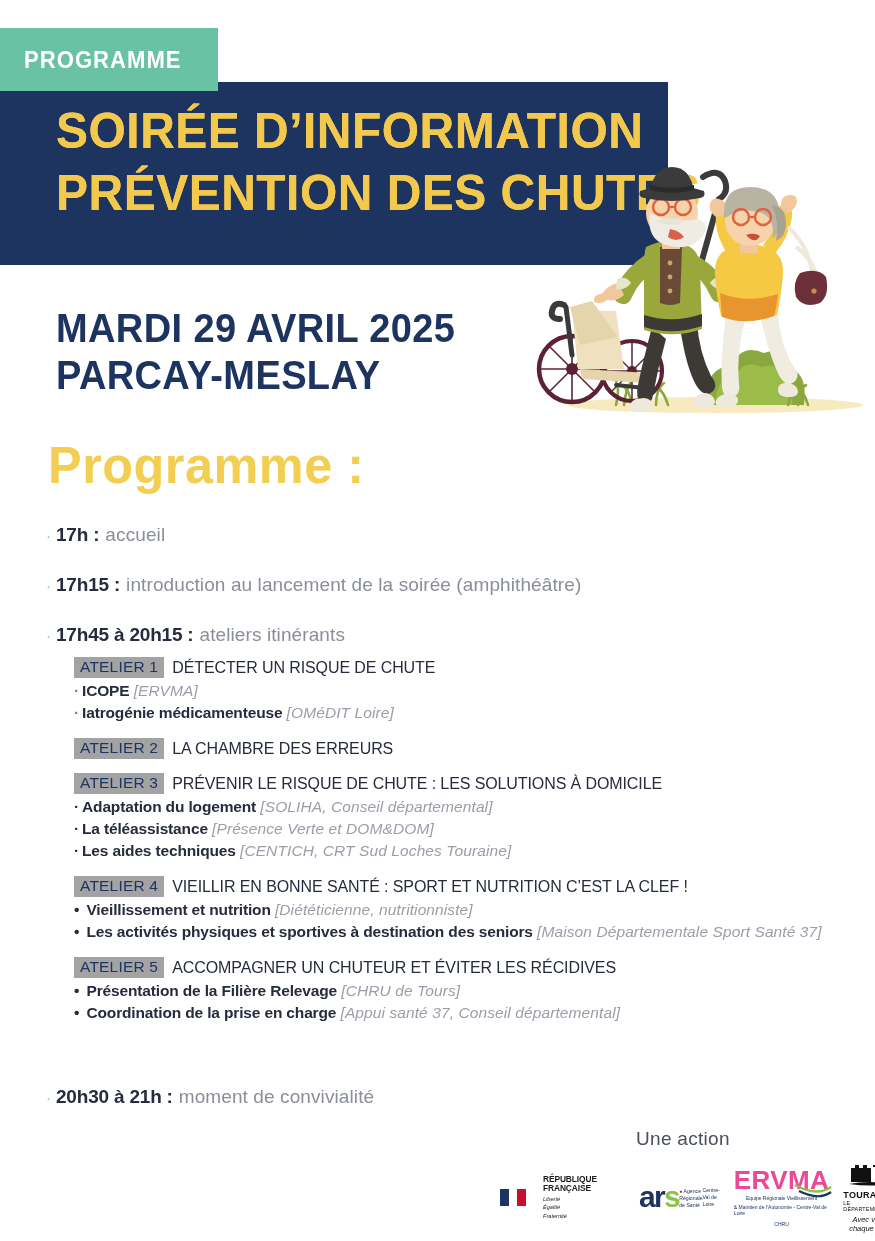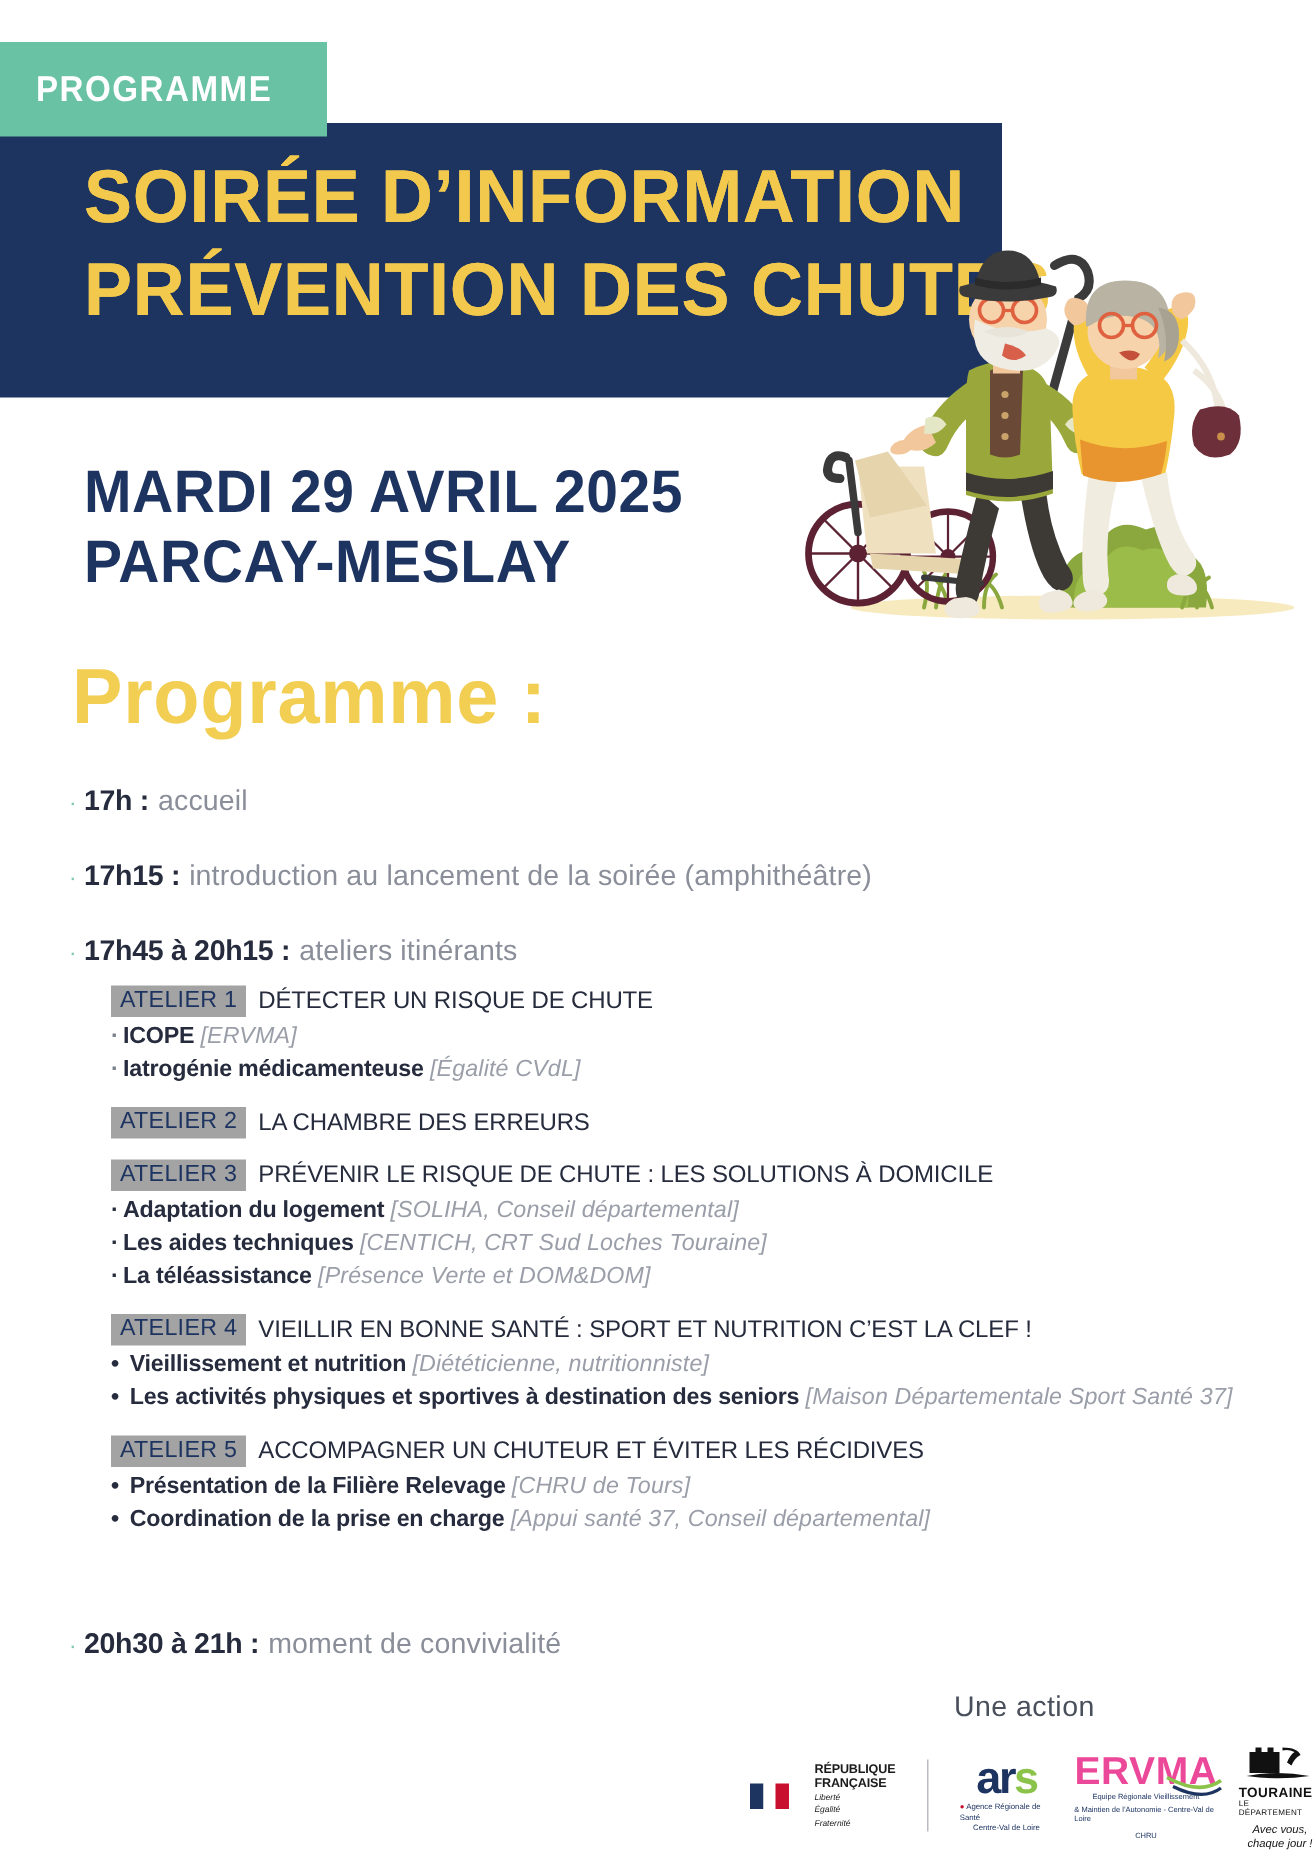--- a/index.html
+++ b/index.html
@@ -239,21 +239,21 @@
     font-weight: 400;
     font-size: 5.6px;
     line-height: 6.6px;
     margin-top: 2px;
   }
   .logo-divider {
     width: 1px; height: 48px;
     background: #b9bcc4;
     margin: 0 7px;
   }
-  .ars-wrap { display: flex; flex-direction: column; justify-content: center; }
+  .ars-wrap { display: flex; flex-direction: row; justify-content: center; }
   .ars-mark {
     color: #1d3461;
     font-weight: 700;
     font-size: 30px;
     line-height: 28px;
     letter-spacing: -1.6px;
   }
   .ars-mark .s { color: #8bc34a; }
   .ars-sub1 {
     color: #1d3461;
@@ -496,44 +496,44 @@
 
   <div class="atelier">
     <div class="atelier-head">
       <span class="atelier-tag">ATELIER 1</span>
       <span class="atelier-title">DÉTECTER UN RISQUE DE CHUTE</span>
     </div>
     <div class="atelier-item">
       <span class="dot">·</span><span>ICOPE</span> <span class="src">[ERVMA]</span>
     </div>
     <div class="atelier-item">
-      <span class="dot">·</span><span>Iatrogénie médicamenteuse</span> <span class="src">[Égalité CVdL]</span>
+      <span class="dot">·</span><span>Iatrogénie médicamenteuse</span> <span class="src">[OMéDIT Loire]</span>
     </div>
   </div>
 
   <div class="atelier">
     <div class="atelier-head">
       <span class="atelier-tag">ATELIER 2</span>
       <span class="atelier-title">LA CHAMBRE DES ERREURS</span>
     </div>
   </div>
 
   <div class="atelier">
     <div class="atelier-head">
       <span class="atelier-tag">ATELIER 3</span>
       <span class="atelier-title">PRÉVENIR LE RISQUE DE CHUTE : LES SOLUTIONS À DOMICILE</span>
     </div>
     <div class="atelier-item">
       <span class="dot big">·</span><span>Adaptation du logement</span> <span class="src">[SOLIHA, Conseil départemental]</span>
     </div>
     <div class="atelier-item">
+      <span class="dot big">·</span><span>La téléassistance</span> <span class="src">[Présence Verte et DOM&amp;DOM]</span>
+    </div>
+    <div class="atelier-item">
       <span class="dot big">·</span><span>Les aides techniques</span> <span class="src">[CENTICH, CRT Sud Loches Touraine]</span>
-    </div>
-    <div class="atelier-item">
-      <span class="dot big">·</span><span>La téléassistance</span> <span class="src">[Présence Verte et DOM&amp;DOM]</span>
     </div>
   </div>
 
   <div class="atelier">
     <div class="atelier-head">
       <span class="atelier-tag">ATELIER 4</span>
       <span class="atelier-title">VIEILLIR EN BONNE SANTÉ : SPORT ET NUTRITION C’EST LA CLEF !</span>
     </div>
     <div class="atelier-item">
       <span class="dot big">•</span> <span>Vieillissement et nutrition</span> <span class="src">[Diététicienne, nutritionniste]</span>

